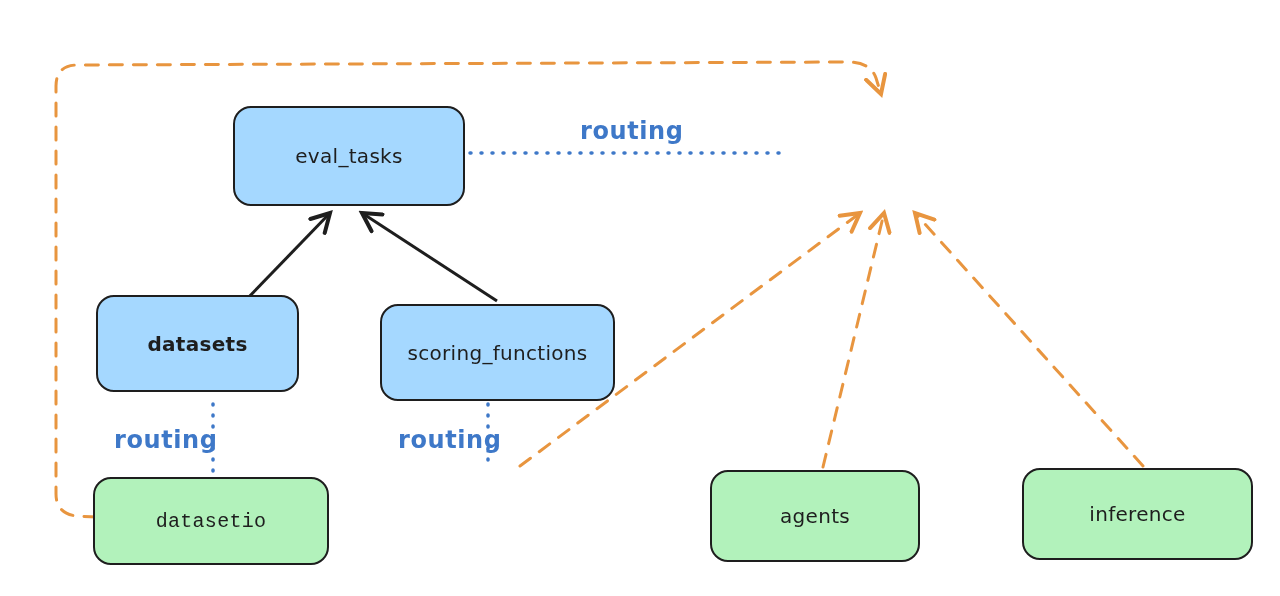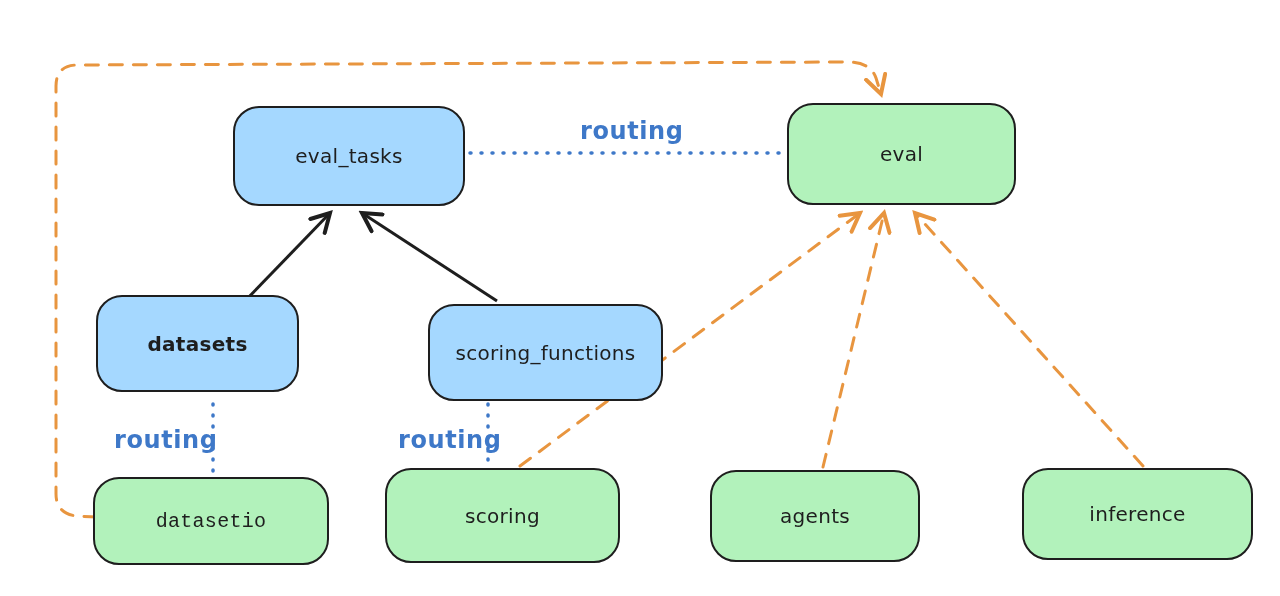--- a/index.html
+++ b/index.html
@@ -20,33 +20,33 @@
     left: 0; top: 0;
     width: 1280px;
     height: 596px;
   }
   .node {
     position: absolute;
     display: flex;
     align-items: center;
     justify-content: center;
     border: 2.5px solid #1e1e1e;
-    border-radius: 26px;
+    border-radius: 18px;
     font-size: 20px;
     color: #1e1e1e;
     letter-spacing: 0.3px;
     box-sizing: border-box;
   }
   .node.blue  { background: #a5d8ff; }
   .node.green { background: #b2f2bb; }
 
   .node-eval-tasks        { left: 233px; top: 106px; width: 232px; height: 100px; }
   .node-eval              { left: 787px; top: 103px; width: 229px; height: 102px; }
   .node-datasets          { left:  96px; top: 295px; width: 203px; height:  97px; font-weight: bold; }
-  .node-scoring-functions { left: 380px; top: 304px; width: 235px; height:  97px; margin-left: 48px; }
+  .node-scoring-functions { left: 380px; top: 304px; width: 235px; height:  97px; }
   .node-datasetio         { left:  93px; top: 477px; width: 236px; height:  88px; font-family: Liberation Mono, monospace; }
   .node-scoring           { left: 385px; top: 468px; width: 235px; height:  95px; }
   .node-agents            { left: 710px; top: 470px; width: 210px; height:  92px; }
   .node-inference         { left: 1022px; top: 468px; width: 231px; height:  92px; text-align: center; }
 
   .edge-label {
     position: absolute;
     color: #3e78c8;
     font-size: 24px;
     font-weight: 600;
@@ -81,34 +81,28 @@
 
     <path d="M 97 517 L 76 516 Q 56 513 56 494 L 56 86 Q 56 66 76 65 L 850 62 Q 871 63 876 78 L 881 94" fill="none" stroke="#e8953f" stroke-width="3" stroke-dasharray="13 11" stroke-linecap="round" marker-end="url(#arrow-orange)"></path>
     <line x1="520" y1="466" x2="860" y2="213" stroke="#e8953f" stroke-width="3" stroke-dasharray="13 11" stroke-linecap="round" marker-end="url(#arrow-orange)"></line>
     <line x1="823" y1="467" x2="884" y2="213" stroke="#e8953f" stroke-width="3" stroke-dasharray="13 11" stroke-linecap="round" marker-end="url(#arrow-orange)"></line>
     <line x1="1143" y1="466" x2="915" y2="213" stroke="#e8953f" stroke-width="3" stroke-dasharray="13 11" stroke-linecap="round" marker-end="url(#arrow-orange)"></line>
   </svg>
 
   <div class="node blue node-eval-tasks">
     <span>eval_tasks</span>
   </div>
-  <div class="node green node-eval">
-    <span>eval</span>
-  </div>
   <div class="node blue node-datasets">
     <span>datasets</span>
   </div>
   <div class="node blue node-scoring-functions">
     <span>scoring_functions</span>
   </div>
   <div class="node green node-datasetio">
     <span>datasetio</span>
-  </div>
-  <div class="node green node-scoring">
-    <span>scoring</span>
   </div>
   <div class="node green node-agents">
     <span>agents</span>
   </div>
   <div class="node green node-inference">
     <span>inference</span>
   </div>
 
   <span class="edge-label edge-label-eval">routing</span>
   <span class="edge-label edge-label-datasetio">routing</span>

